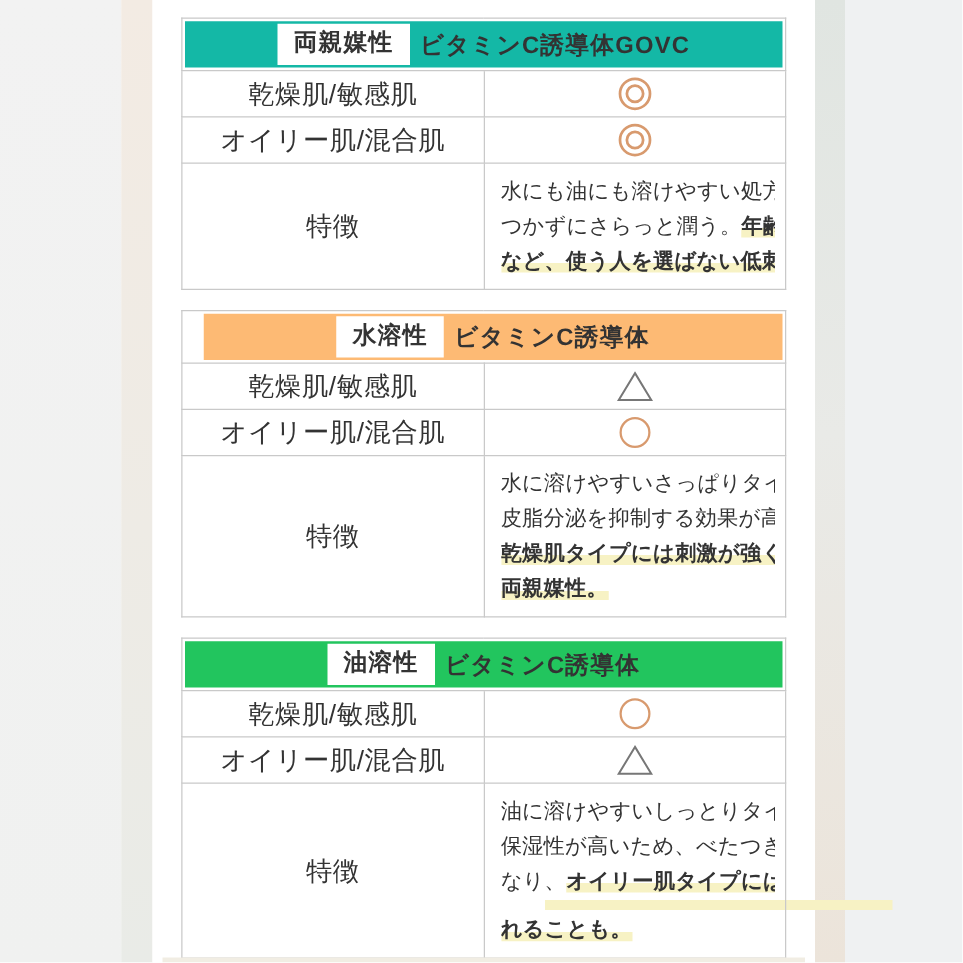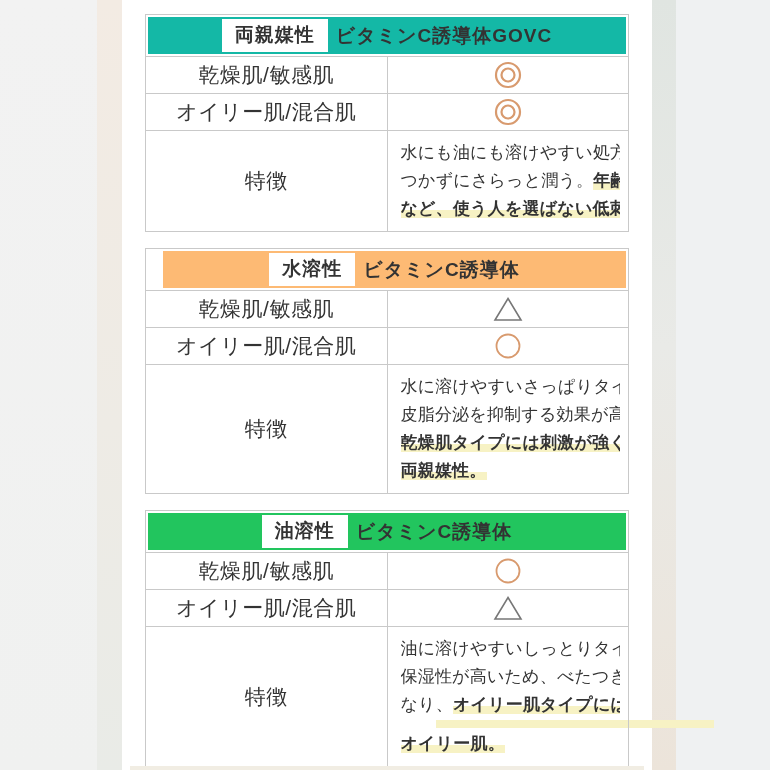--- a/index.html
+++ b/index.html
@@ -147,21 +147,21 @@
                   <path d="M15 2.5 L28 24 L2 24 Z" fill="none" stroke="currentColor" stroke-width="1.6"></path>
                 </svg></span></td>
         </tr>
         <tr>
           <td class="lbl">特徴</td>
           <td class="desc">
             <p class="line"><span>油に溶けやすいしっとりタイプ。</span><span class="hl"></span></p>
             <p class="line"><span>保湿性が高いため、べたつきの原因に</span><span class="hl"></span></p>
             <p class="line"><span>なり、</span><span class="hl">オイリー肌タイプには重く感じら</span></p>
             <div class="hl-stripe"></div>
-            <p class="line"><span></span><span class="hl">オイリー肌。</span></p>
+            <p class="line"><span></span><span class="hl">れることも。</span></p>
           </td>
         </tr>
       </tbody>
     </table>
 
   </div>
 
   <div class="next-section-edge"></div>
 </div>
 

